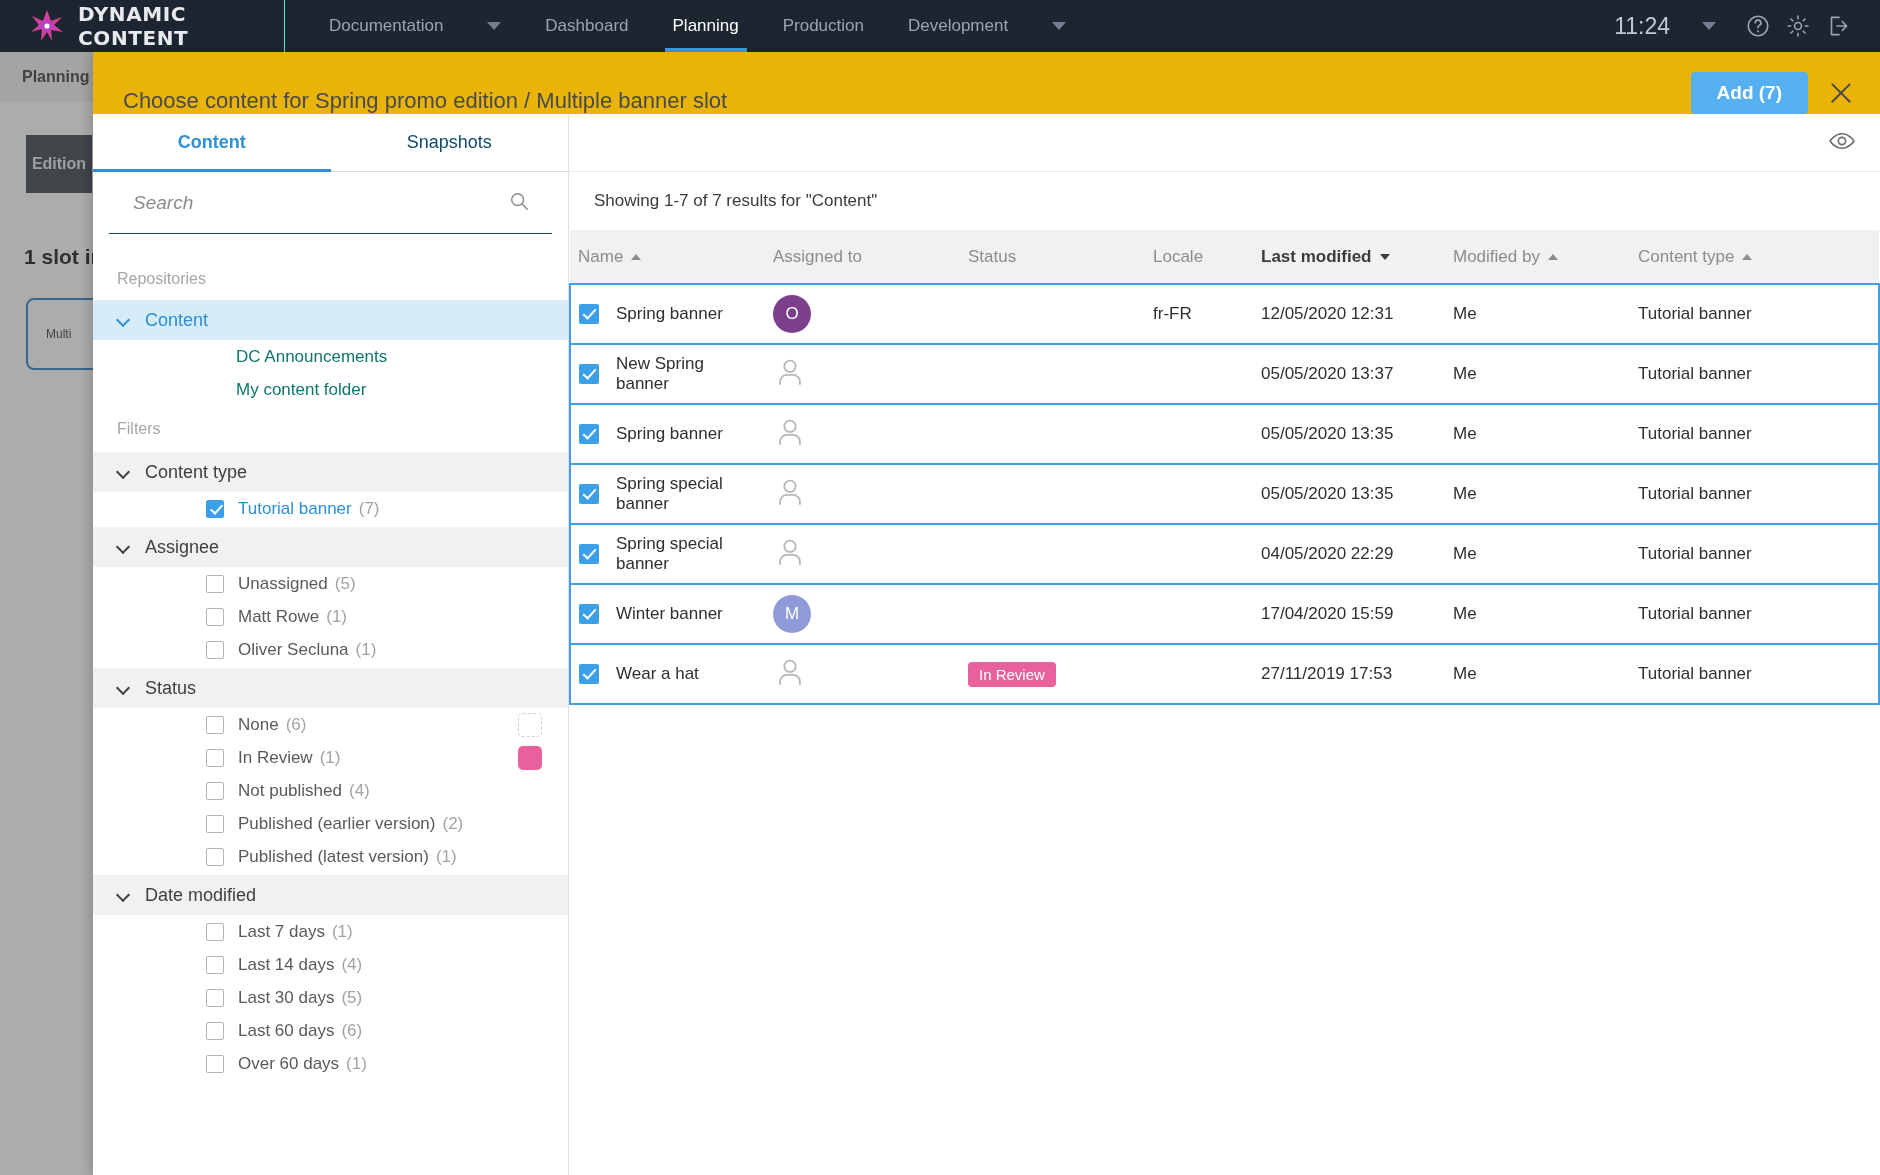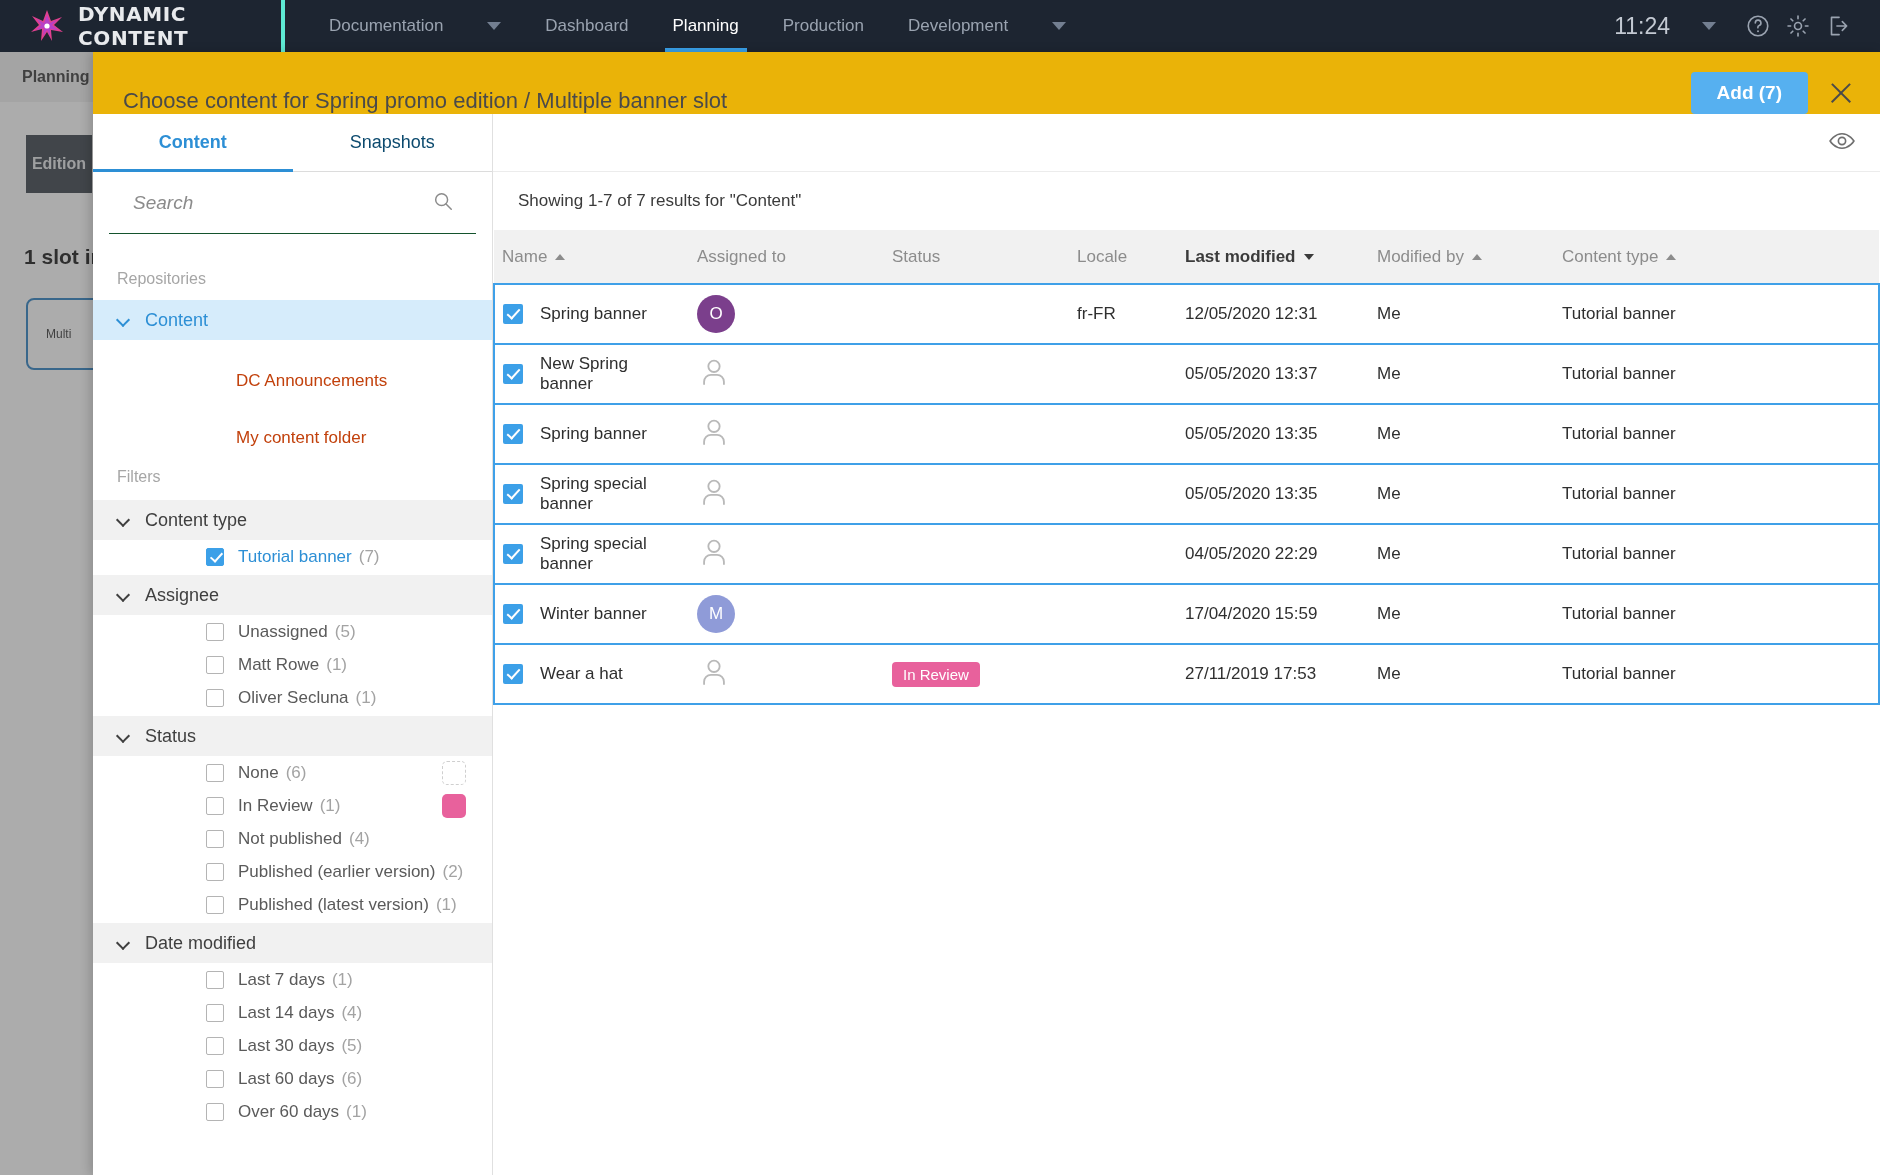--- a/index.html
+++ b/index.html
@@ -11,21 +11,21 @@
   }
 
   
   #app-root { position: absolute; inset: 0; background: #ffffff; }
 
   .topbar {
     position: absolute; top: 0; left: 0; right: 0; height: 52px;
     background: #1d2531; display: flex; align-items: center;
   }
   .logo-wrap { width: 285px; height: 52px; display: flex; align-items: center;
-    border-right: 4px solid #5eead4; }
+    border-right: 1px solid #5eead4; }
   .logo-mark { margin-left: 30px; width: 34px; height: 34px; position: relative; }
   .logo-text {
     margin-left: 14px; color: #e8eaed; font-weight: bold; font-size: 20px;
     letter-spacing: 0.6px; font-family: "DejaVu Sans", sans-serif;
   }
   .nav-items { display: flex; align-items: center; height: 52px; margin-left: 22px; }
   .nav-item {
     color: #9aa3b0; font-size: 17px; padding: 0 22px; height: 52px;
     display: flex; align-items: center; position: relative; cursor: pointer;
   }
@@ -87,21 +87,21 @@
   .close-x::before, .close-x::after {
     content: ''; position: absolute; left: 0; top: 12px; width: 26px; height: 2.3px;
     background: #4a4a4a;
   }
   .close-x::before { transform: rotate(45deg); }
   .close-x::after  { transform: rotate(-45deg); }
 
   .modal-body { flex: 1; display: flex; min-height: 0; }
 
   
-  .left-pane { width: 400px; flex: none; border-right: 1px solid #e0e0e0;
+  .left-pane { width: 476px; flex: none; border-right: 1px solid #e0e0e0;
     display: flex; flex-direction: column; }
   .tabs { height: 58px; display: flex; border-bottom: 1px solid #dcdcdc; flex: none; }
   .tab { width: 265px; display: flex; align-items: center; justify-content: center;
     font-size: 18px; color: #0c4a6e; cursor: pointer; position: relative; }
   .tab.active { color: #2d8fd5; font-weight: bold; }
   .tab.active::after { content: ''; position: absolute; left: 0; right: 0; bottom: -1px;
     height: 3px; background: #2d8fd5; }
 
   .search-row { height: 62px; flex: none; display: flex; align-items: center;
     padding: 0 22px 0 24px; border-bottom: 1px solid #14532d; margin: 0 16px; }
@@ -118,21 +118,21 @@
   }
   .repo-row.selected { background: #d6ecfb; color: #2d8fd5; }
   .chev { width: 14px; margin-right: 14px; display: inline-block; position: relative;
     height: 14px; }
   .chev::after {
     content: ''; position: absolute; left: 1px; top: 2px; width: 8px; height: 8px;
     border-right: 2px solid currentColor; border-bottom: 2px solid currentColor;
     transform: rotate(45deg);
   }
   .repo-sub { height: 33px; display: flex; align-items: center; padding-left: 143px;
-    font-size: 17px; color: #c2410c; cursor: pointer; margin-top: 24px; }
+    font-size: 17px; color: #0f766e; cursor: pointer; }
 
   .filter-head {
     height: 40px; background: #f1f1f1; display: flex; align-items: center;
     padding-left: 24px; font-size: 18px; color: #3f3f3f; cursor: pointer;
     margin-top: 2px;
   }
   .filter-row {
     height: 33px; display: flex; align-items: center; padding-left: 113px;
     font-size: 17px; color: #5a5a5a; cursor: pointer; position: relative;
   }

